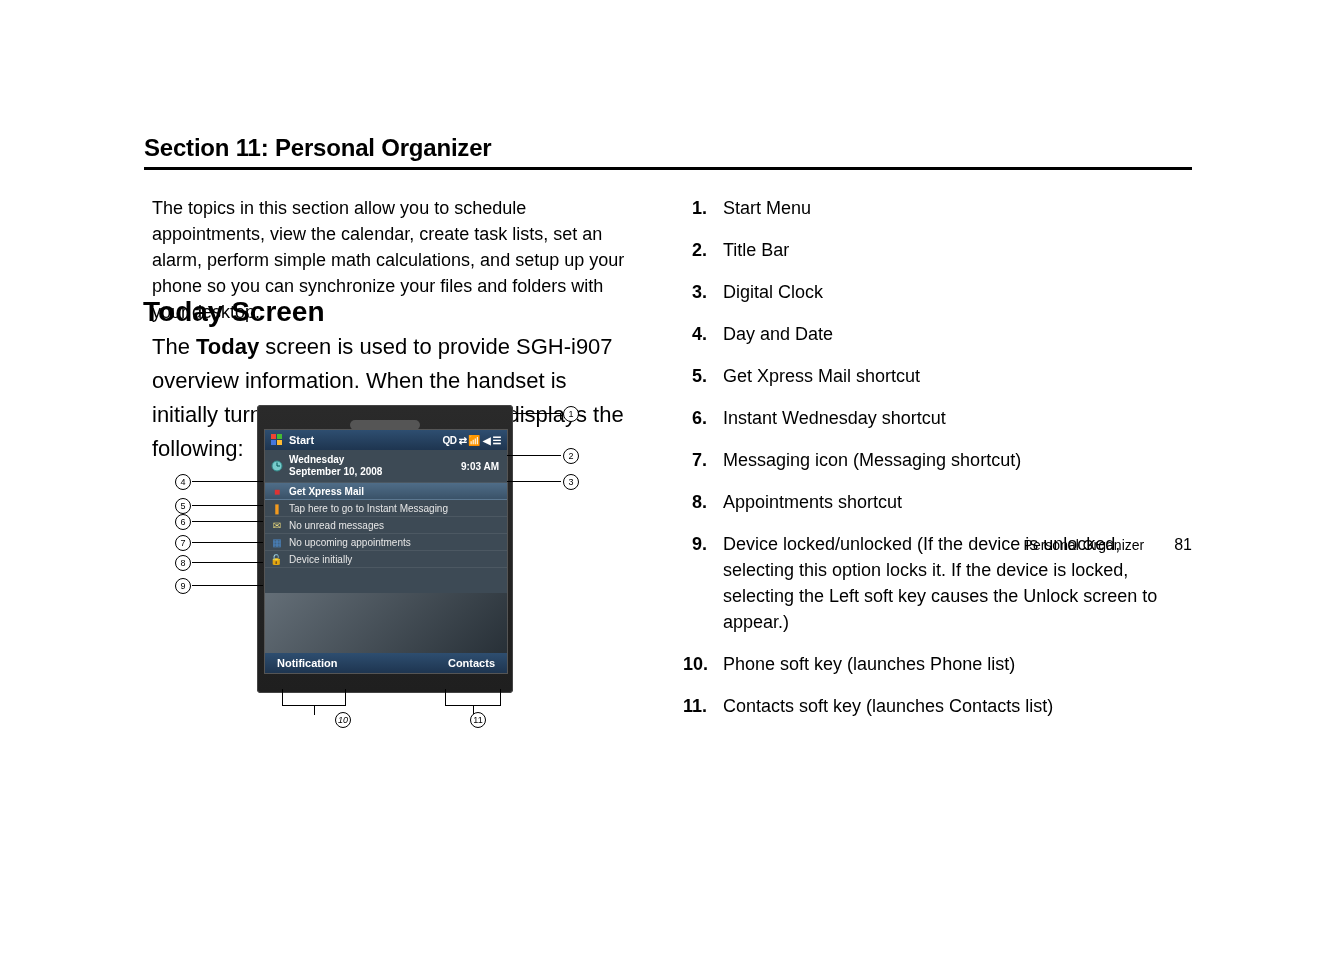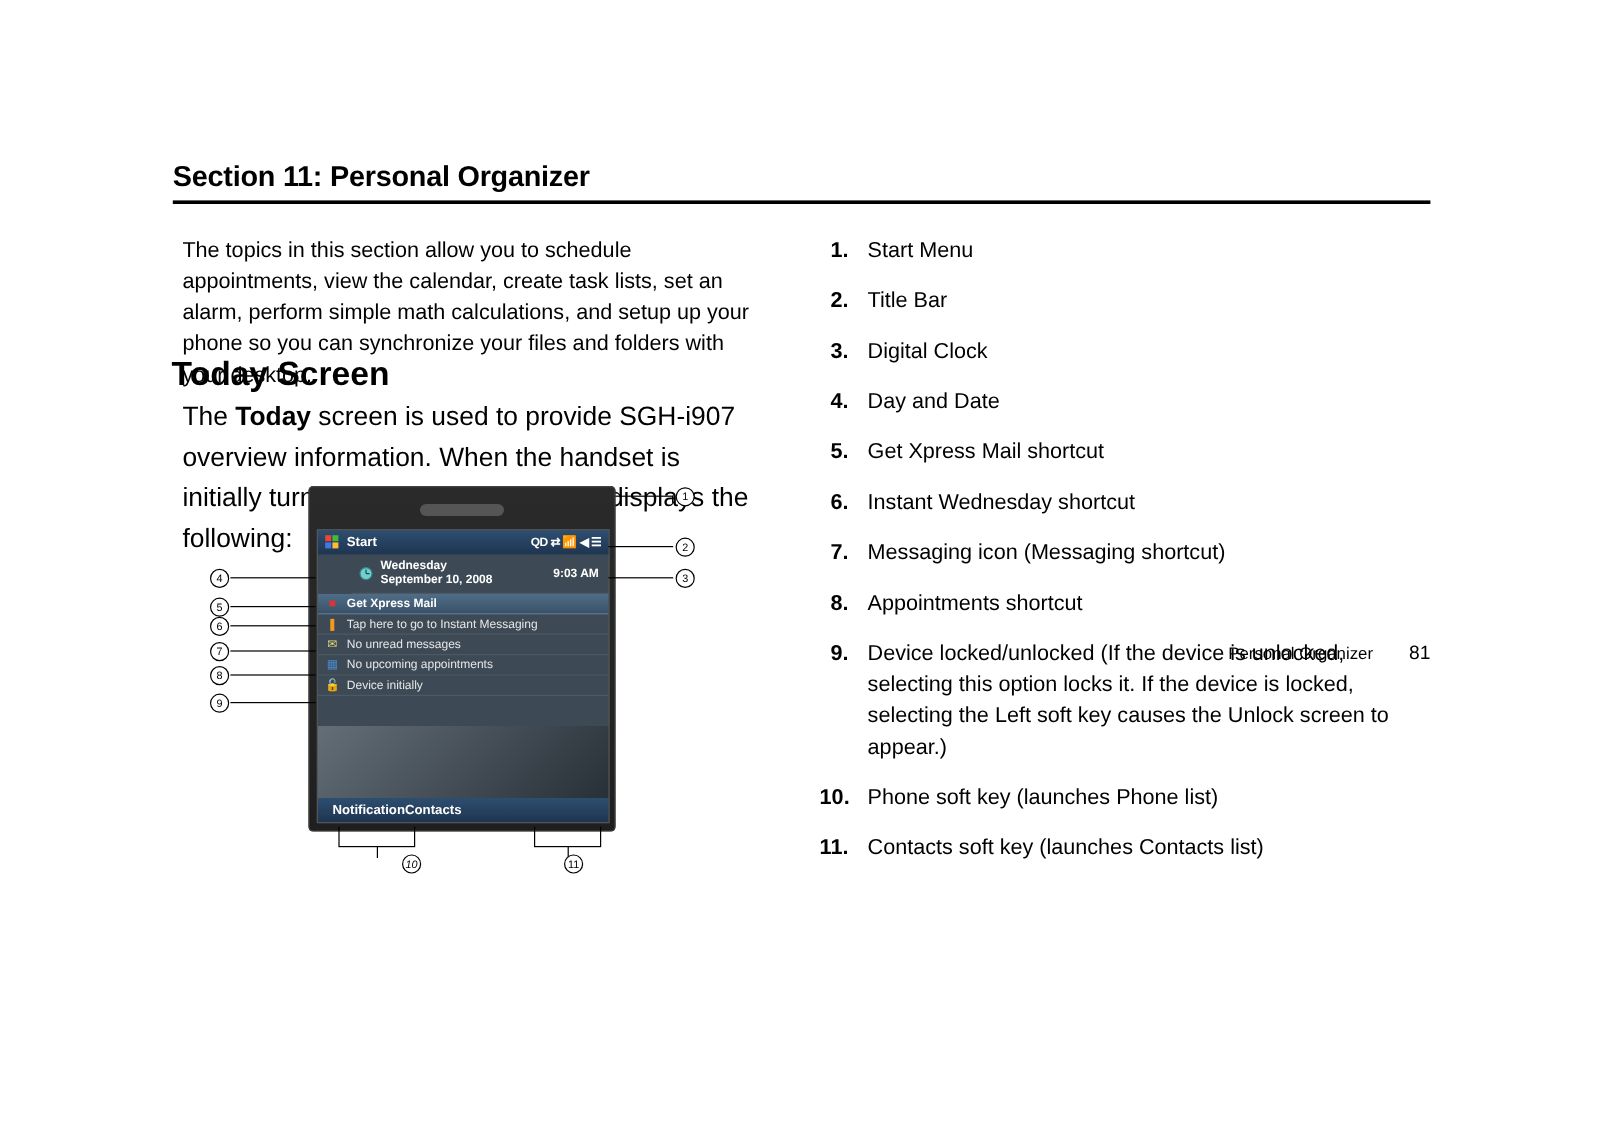--- a/index.html
+++ b/index.html
@@ -81,21 +81,21 @@
     position: absolute;
     left: 50%; transform: translateX(-50%);
     top: 15px;
     width: 70px; height: 10px;
     background: #555;
     border-radius: 5px;
   }
   .phone-screen {
     position: absolute;
     left: 7px;
-    top: 36px;
+    top: 24px;
     width: 242px;
     height: 243px;
     background: #3d4a55;
     border: 1px solid #555;
   }
   .titlebar {
     display: flex;
     align-items: center;
     justify-content: space-between;
     height: 20px;
@@ -129,21 +129,21 @@
     padding: 2px 6px;
     gap: 6px;
     border-bottom: 1px solid rgba(255,255,255,0.08);
   }
   .today-row .row-icon {
     width: 12px; height: 12px;
     display: inline-flex; align-items:center; justify-content:center;
     font-size: 10px;
     flex: none;
   }
-  .date-row { height: 28px; font-weight: 700; color:#fff;margin-left:28px; }
+  .date-row { height: 28px; font-weight: 700; color:#fff; }
   .date-row .dtext { line-height: 12px; }
   .date-row .dtext div:first-child { font-size: 10px; }
   .date-row .dtext div:last-child { font-size: 10px; }
   .date-row .clock { margin-left: auto; font-size: 10px; padding-right:2px; }
   .highlight-row {
     background: linear-gradient(180deg, #4f6d88 0%, #3a5268 100%);
     color: #fff; font-weight: 700;
   }
   .gx-icon { color:#d33; }
   .im-icon { color:#f39a1e; }
@@ -152,21 +152,21 @@
   .lock-icon { color:#e8b44a; }
   .bg-gradient {
     position:absolute; left:0; right:0; bottom:20px; height:60px;
     background: linear-gradient(135deg, rgba(255,255,255,0.2), rgba(0,0,0,0.35));
     pointer-events:none;
   }
   .softkeys {
     position: absolute; left:0; right:0; bottom:0;
     height: 20px;
     background: linear-gradient(180deg, #2e4e70 0%, #1e3550 100%);
-    display: flex; align-items:center;
+    display: flex; justify-content: space-between; align-items:center;
     color: #fff; font-weight: 700; font-size: 11px;
     padding: 0 12px;
   }
 
   
   .co {
     position: absolute;
     width: 14px; height: 14px;
     border: 1px solid #000;
     border-radius: 50%;

